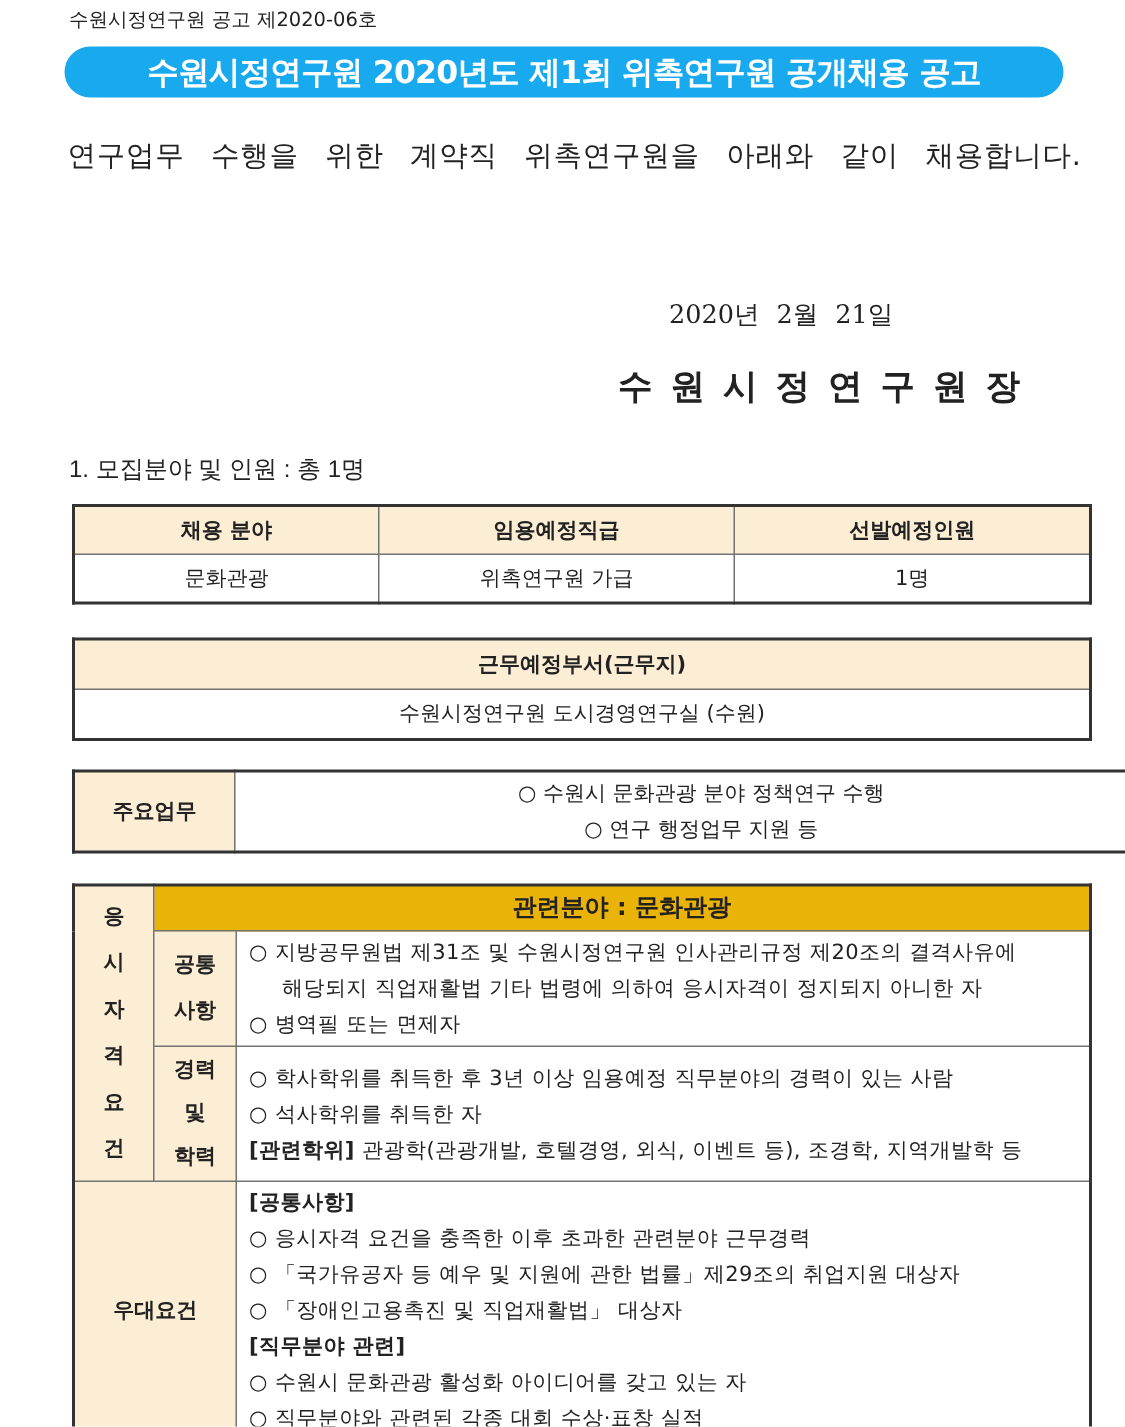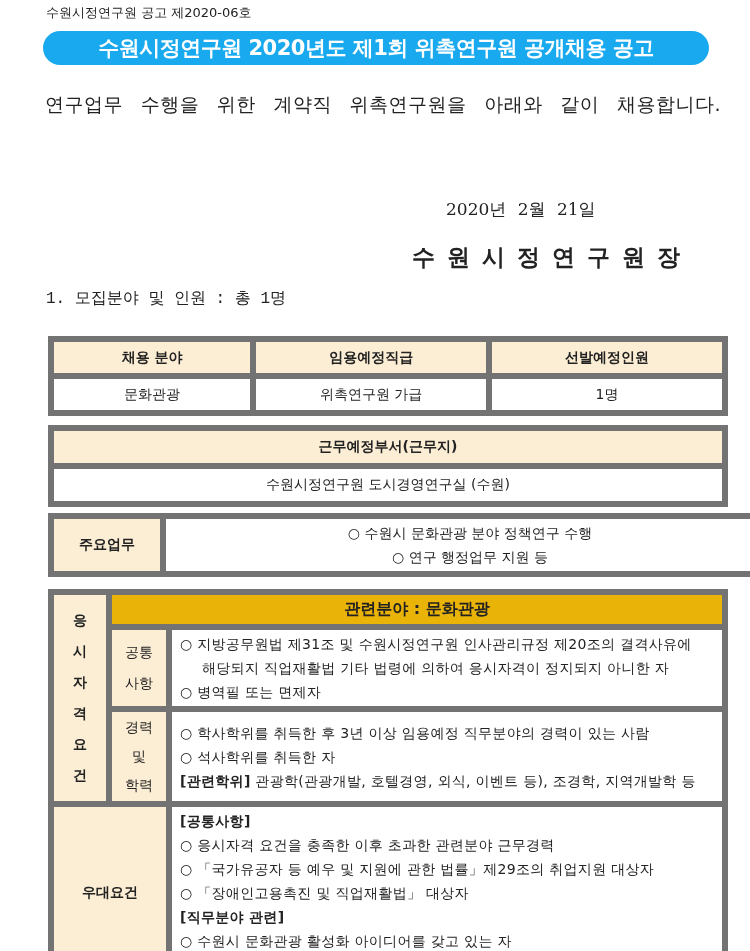--- a/index.html
+++ b/index.html
@@ -4,38 +4,38 @@
 <style>
   html, body { margin:0; padding:0; background:#ffffff; }
   body { width:750px; height:951px; position:relative; overflow:hidden; color:#222; font-family:"DejaVu Sans","Liberation Sans",sans-serif; }
   .abs { position:absolute; }
   .notice-no { left:46px; top:4px; font-size:13px; color:#222; }
   .banner { left:43px; top:31px; width:666px; height:34px; background:#19a9ee; border-radius:17px; color:#fff; font-weight:bold; font-size:21px; line-height:34px; text-align:center; letter-spacing:-0.5px; }
   .intro { left:45px; top:88px; width:676px; font-size:19px; line-height:33px; color:#222; font-family:"DejaVu Sans",sans-serif; letter-spacing:0.5px; text-align:justify; text-align-last:justify; }
   .intro span { display:block; }
   .date { left:446px; top:198px; font-size:17px; font-family:"DejaVu Serif",serif; word-spacing:6px; }
   .signer { left:412px; top:242px; font-size:23px; font-weight:bold; font-family:"DejaVu Serif",serif; letter-spacing:12px; }
-  .sec-title { left:46px; top:288px; font-size:16px; font-family:Liberation Mono, monospace; }
+  .sec-title { left:46px; top:303px; font-size:16px; font-family:Liberation Sans, sans-serif; }
   table { border-collapse:collapse; position:absolute; font-size:14px; }
-  td { border:6px solid #737373; }
+  td { border:1px solid #737373; }
   .t-outer { border:2px solid #333; }
   .hdr { background:#fceed5; font-weight:bold; text-align:center; }
   .hdr-gray { background:#eab308; font-weight:bold; text-align:center; font-size:16px; }
   .center { text-align:center; }
   .t1 { left:48px; top:336px; width:680px; }
   .t1 td { height:29px; }
   .t2 { left:48px; top:425px; width:680px; }
   .t2 td { height:30px; }
   .t3 { left:48px; top:513px; width:728px; }
   .t3 .label { width:104px; height:50px; }
   .t3 .content { padding:0 4px 0 8px; line-height:24px;text-align:center; }
   .t4 { left:48px; top:589px; width:680px; }
   .t4 td { vertical-align:middle; }
   .vlabel { width:50px; text-align:center; line-height:31px; font-weight:bold; font-size:14px; }
-  .slabel { width:52px; text-align:center; font-weight:normal; line-height:31px; }
+  .slabel { width:52px; text-align:center; font-weight:bold; line-height:31px; }
   .cell { padding:2px 0 2px 8px; line-height:24px; font-size:14px; letter-spacing:0.3px; }
   .cell div { white-space:nowrap; }
   .indent { padding-left:22px; }
   .b { font-weight:bold; }
 </style>
 </head>
 <body>
 
 <div class="abs notice-no">수원시정연구원 공고 제2020-06호</div>
 <div class="abs banner">수원시정연구원 2020년도 제1회 위촉연구원 공개채용 공고</div>

